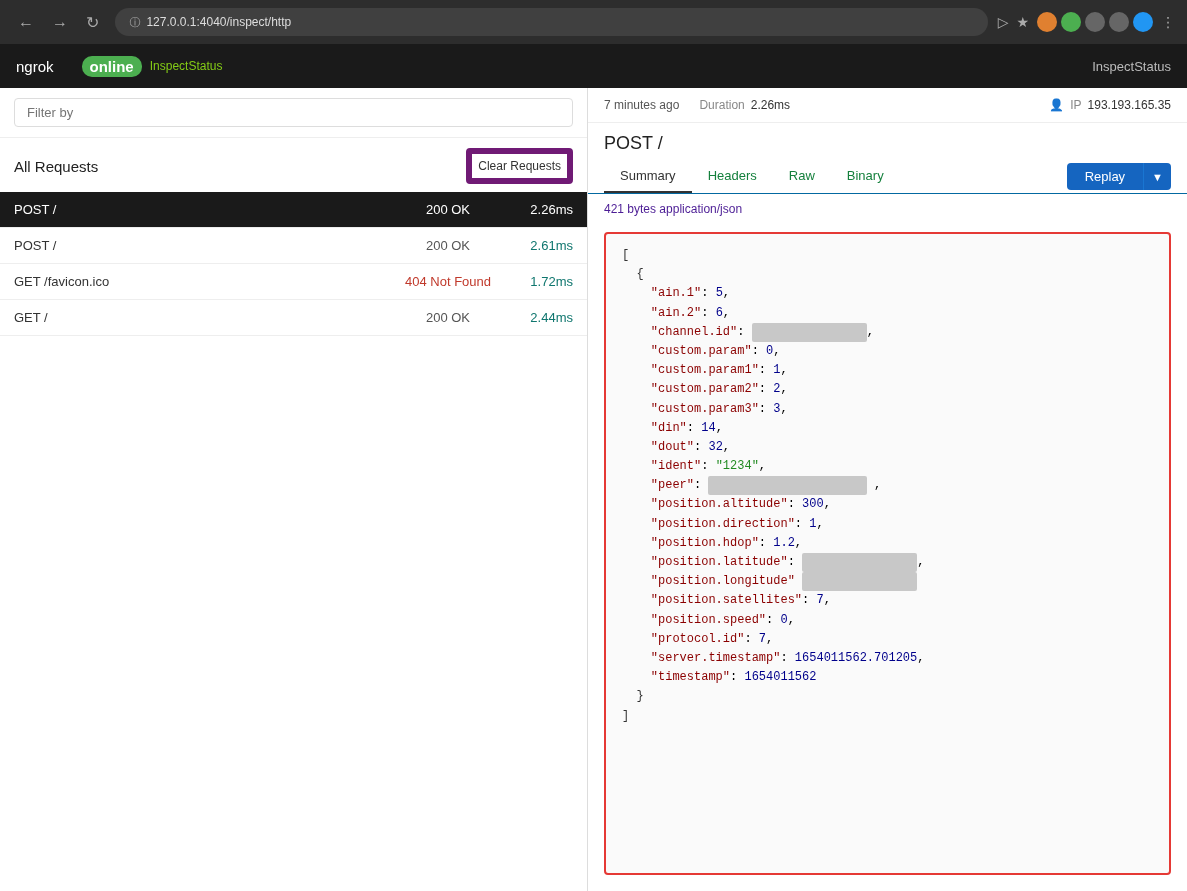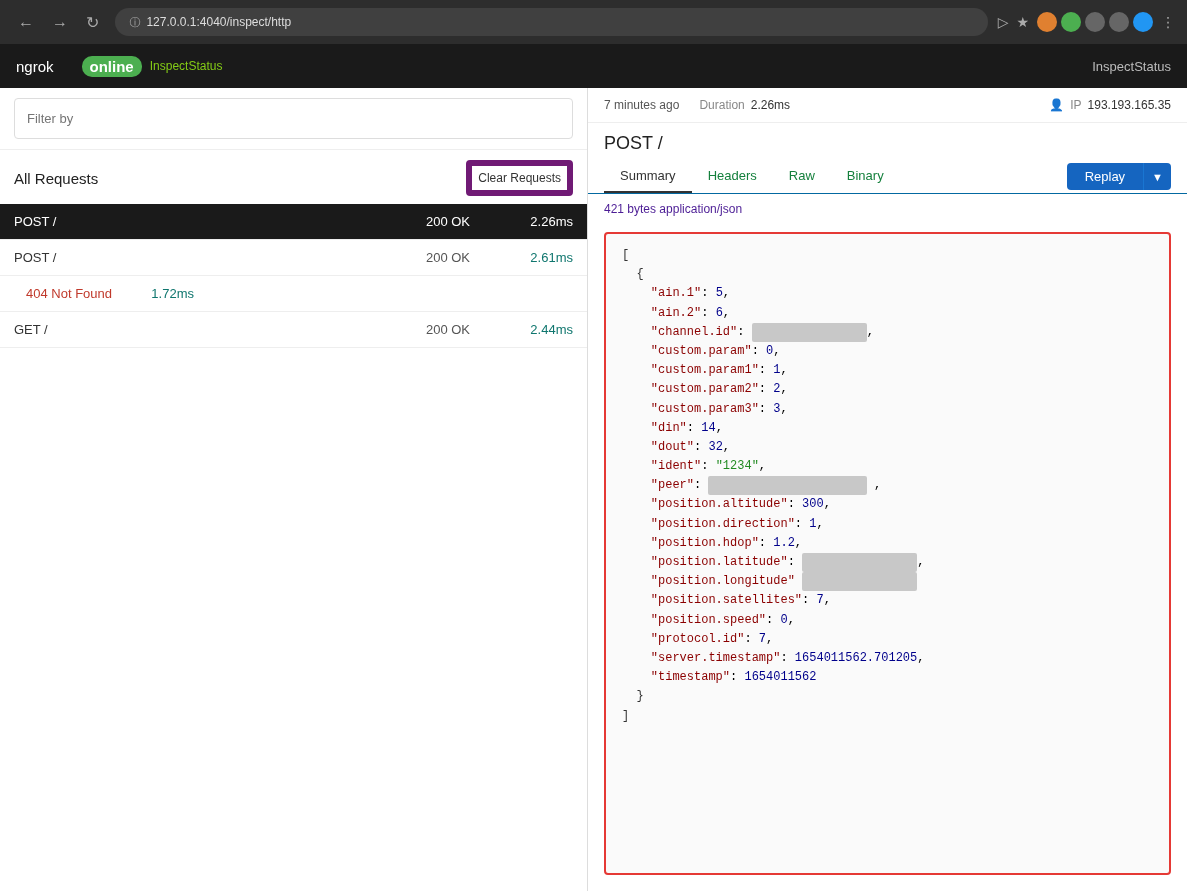--- a/index.html
+++ b/index.html
@@ -66,21 +66,21 @@
     .doc-link { color: #bbb; font-size: 13px; cursor: pointer; }
 
     
     .main-layout { display: flex; height: calc(891px - 88px); }
 
     
     .left-panel { width: 588px; background: #fff; border-right: 1px solid #ddd; display: flex; flex-direction: column; }
     .filter-bar { padding: 10px 14px; border-bottom: 1px solid #eee; }
     .filter-input {
       width: 100%; border: 1px solid #ddd; border-radius: 4px;
-      padding: 12px 12px; font-size: 13px; color: #666;
+      padding: 6px 12px; font-size: 13px; color: #666;
       outline: none;
     }
     .requests-header {
       display: flex; align-items: center; justify-content: space-between;
       padding: 10px 14px 8px;
     }
     .requests-title { font-size: 15px; font-weight: 500; color: #222; }
     .clear-btn {
       border: 6px solid #701a75; background: #fff; color: #333;
       padding: 5px 6px; border-radius: 4px; cursor: pointer; font-size: 12px;
@@ -214,20 +214,21 @@
         <span class="req-method">POST /</span>
         <span class="req-status">200 OK</span>
         <span class="req-duration">2.26ms</span>
       </div>
       <div class="request-item">
         <span class="req-method">POST /</span>
         <span class="req-status">200 OK</span>
         <span class="req-duration">2.61ms</span>
       </div>
       <div class="request-item">
+        <span class="req-method">GET /favicon.ico</span>
         <span class="req-status not-found">404 Not Found</span>
         <span class="req-duration">1.72ms</span>
       </div>
       <div class="request-item">
         <span class="req-method">GET /</span>
         <span class="req-status">200 OK</span>
         <span class="req-duration">2.44ms</span>
       </div>
     </div>
   </div>

